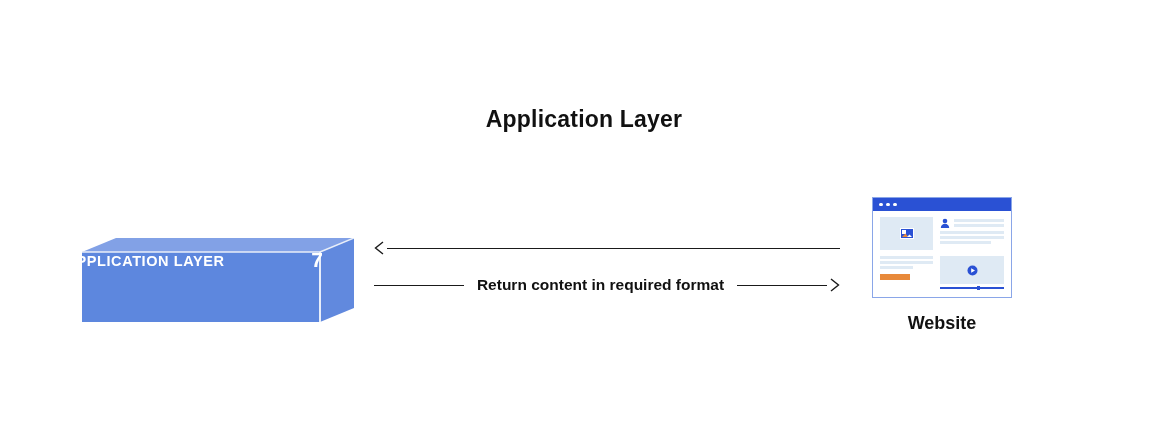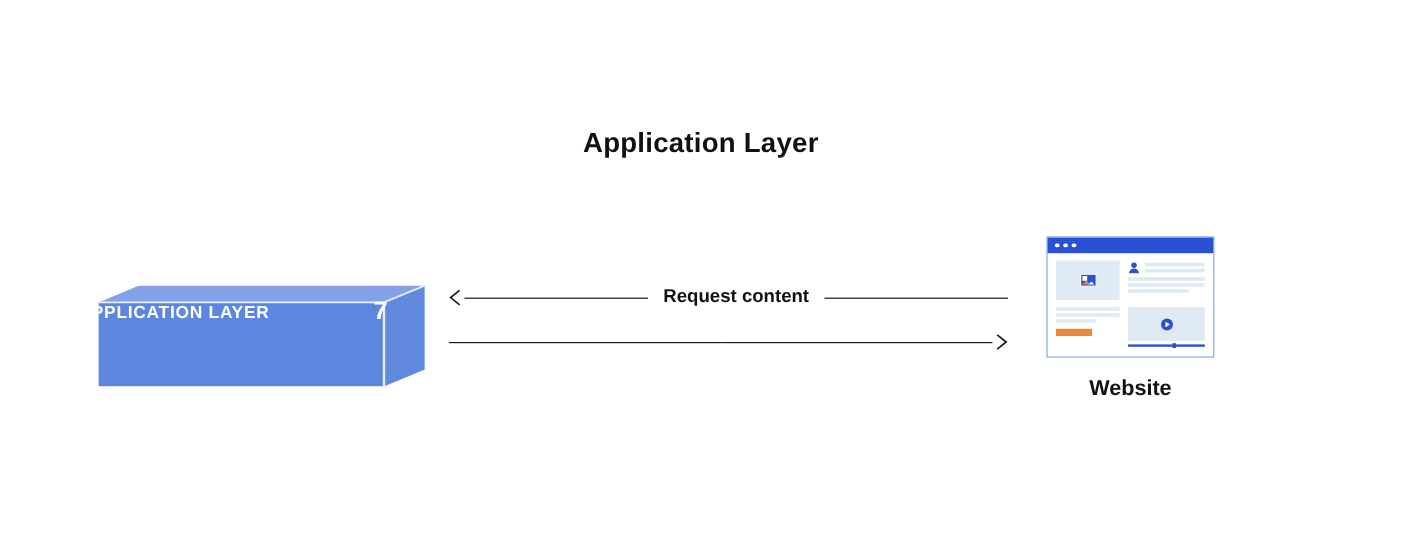--- a/index.html
+++ b/index.html
@@ -267,26 +267,26 @@
   </svg>
 </div>
 <div class="layer-box-label">APPLICATION LAYER</div>
 <div class="layer-box-number">7</div>
 
 <div class="arrow-row request">
   <svg class="chevron" viewBox="0 0 13 16">
     <polyline points="9,2 1.5,8 9,14" fill="none" stroke="#1a1a1a" stroke-width="1.4"></polyline>
   </svg>
   <div class="arrow-line"></div>
-  <div class="arrow-label">Request content</div>
   <div class="arrow-line"></div>
 </div>
 
 <div class="arrow-row return">
   <div class="arrow-line"></div>
+  <div class="arrow-label">Return content in required format</div>
   <div class="arrow-line"></div>
   <svg class="chevron" viewBox="0 0 13 16">
     <polyline points="4,2 11.5,8 4,14" fill="none" stroke="#1a1a1a" stroke-width="1.4"></polyline>
   </svg>
 </div>
 
 <div class="website">
   <div class="browser-bar">
     <span class="dot"></span>
     <span class="dot"></span>

